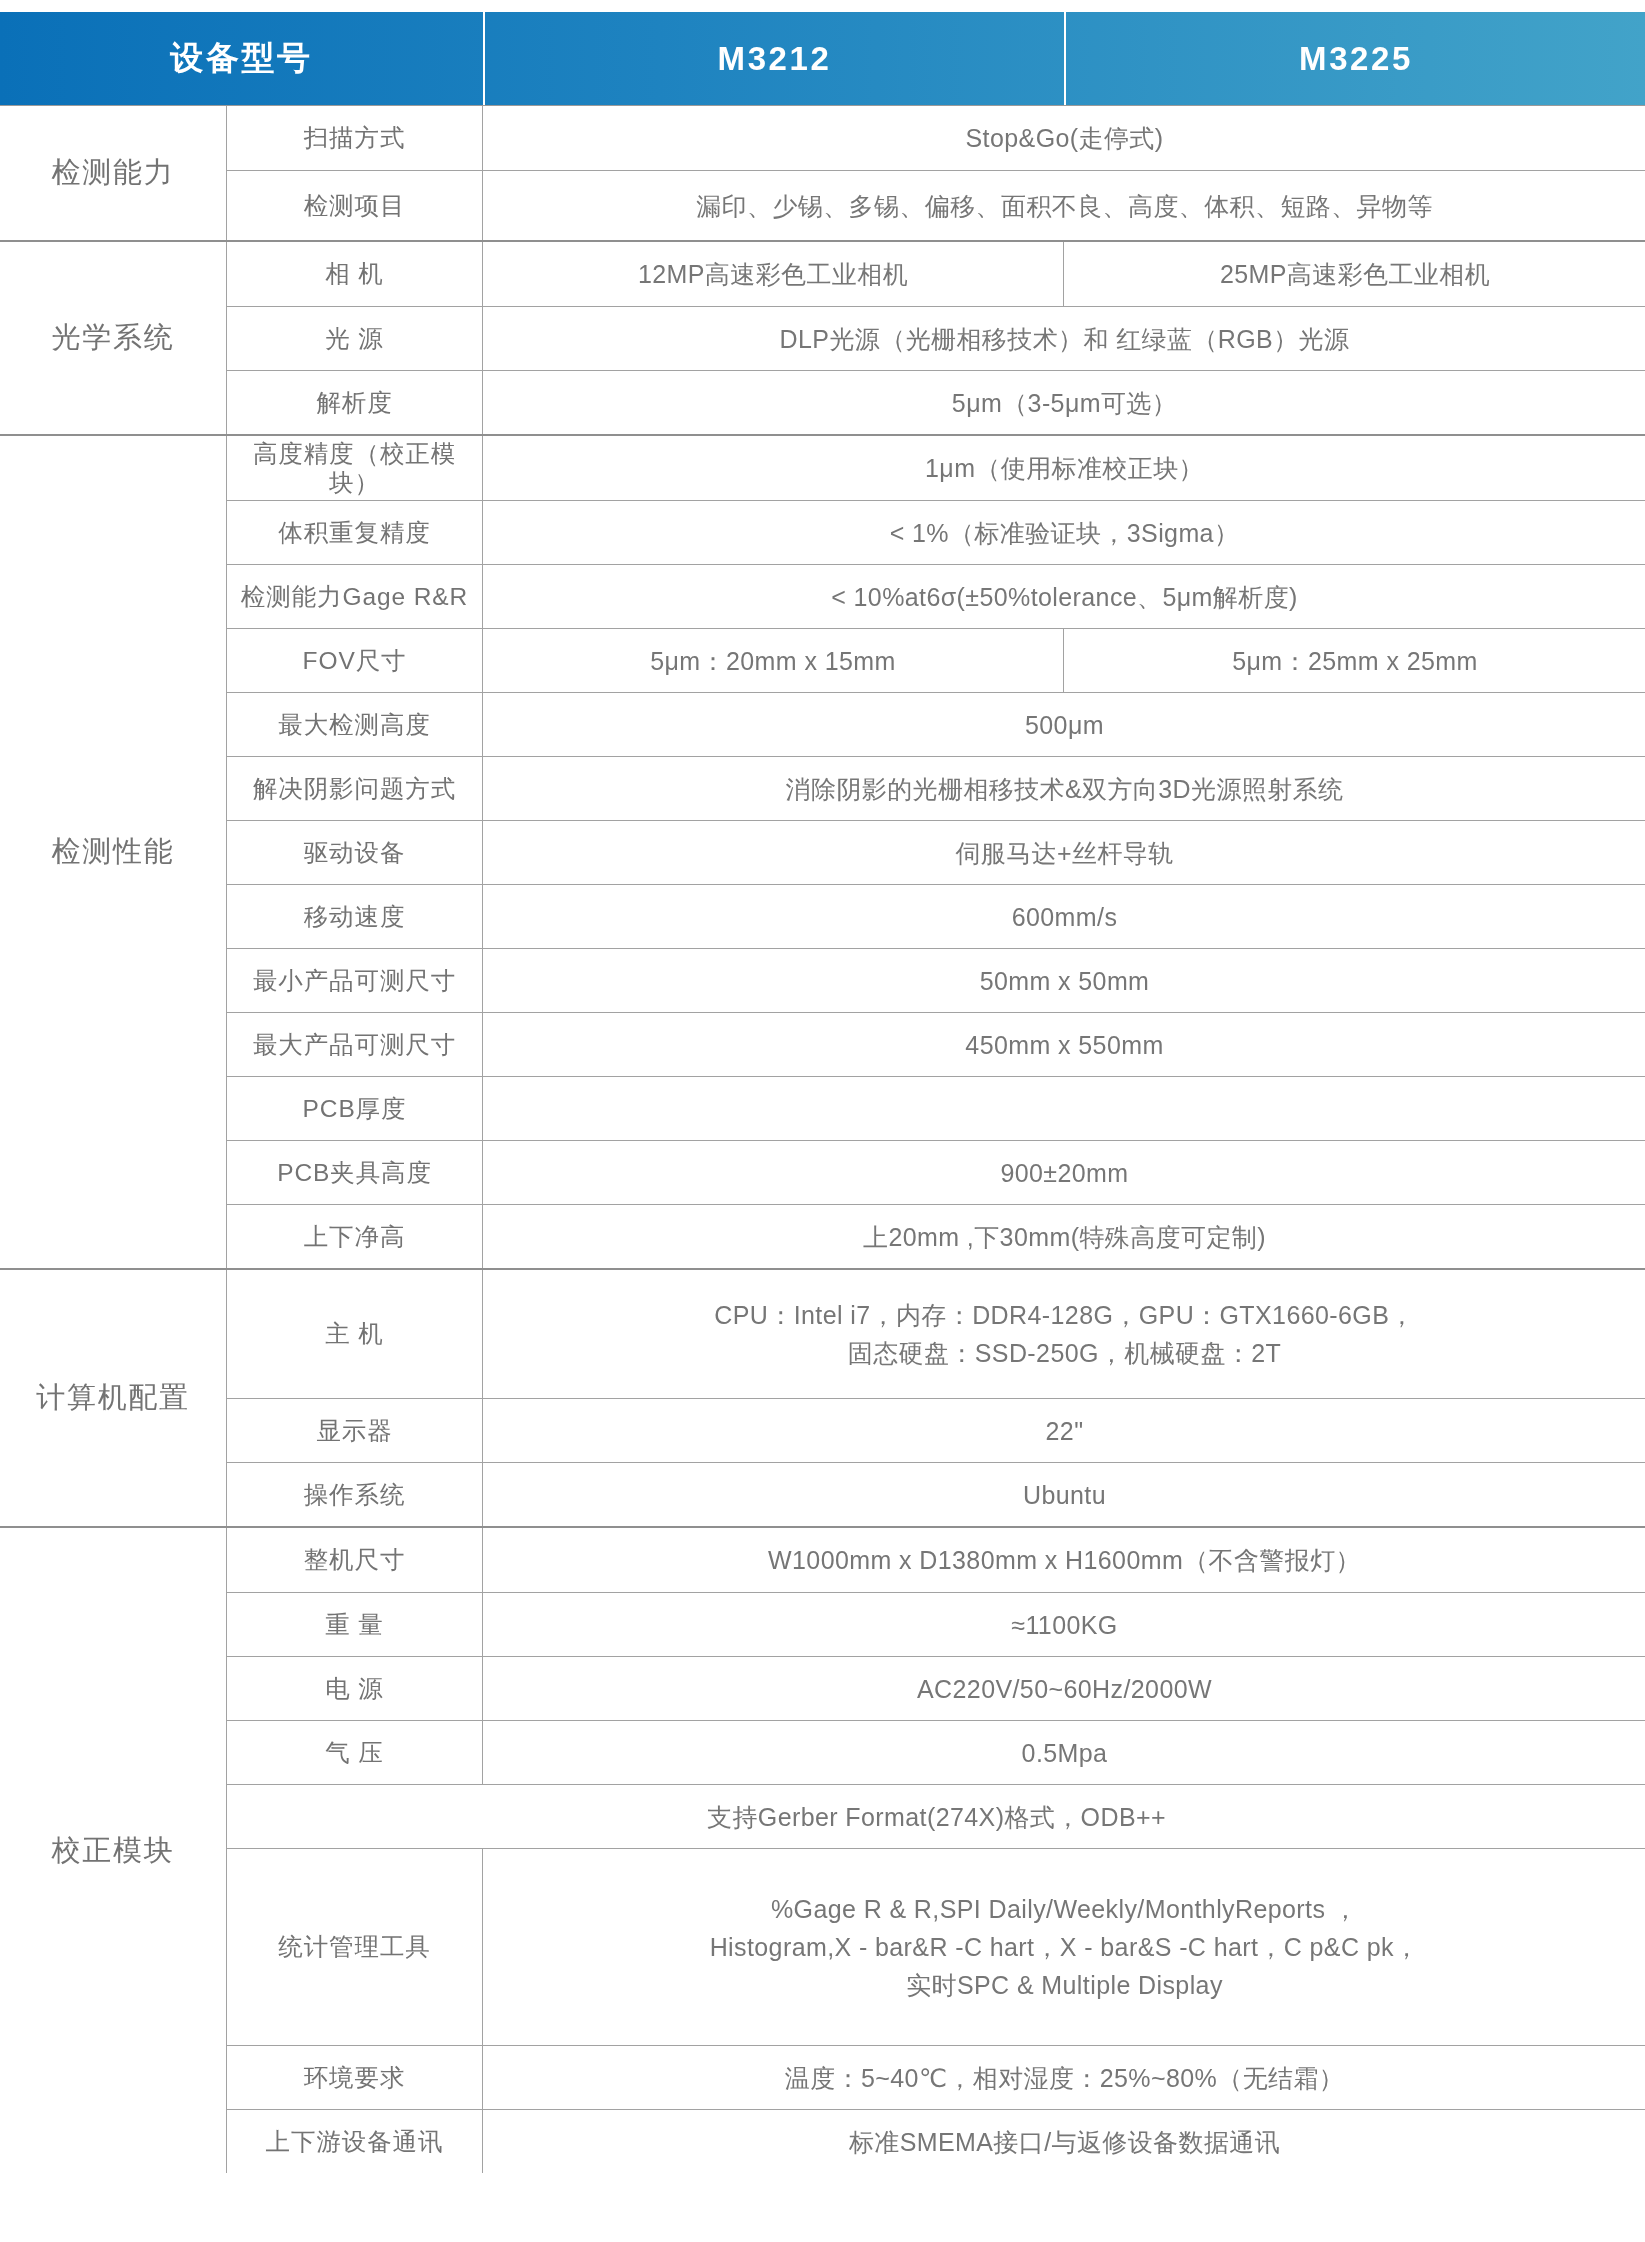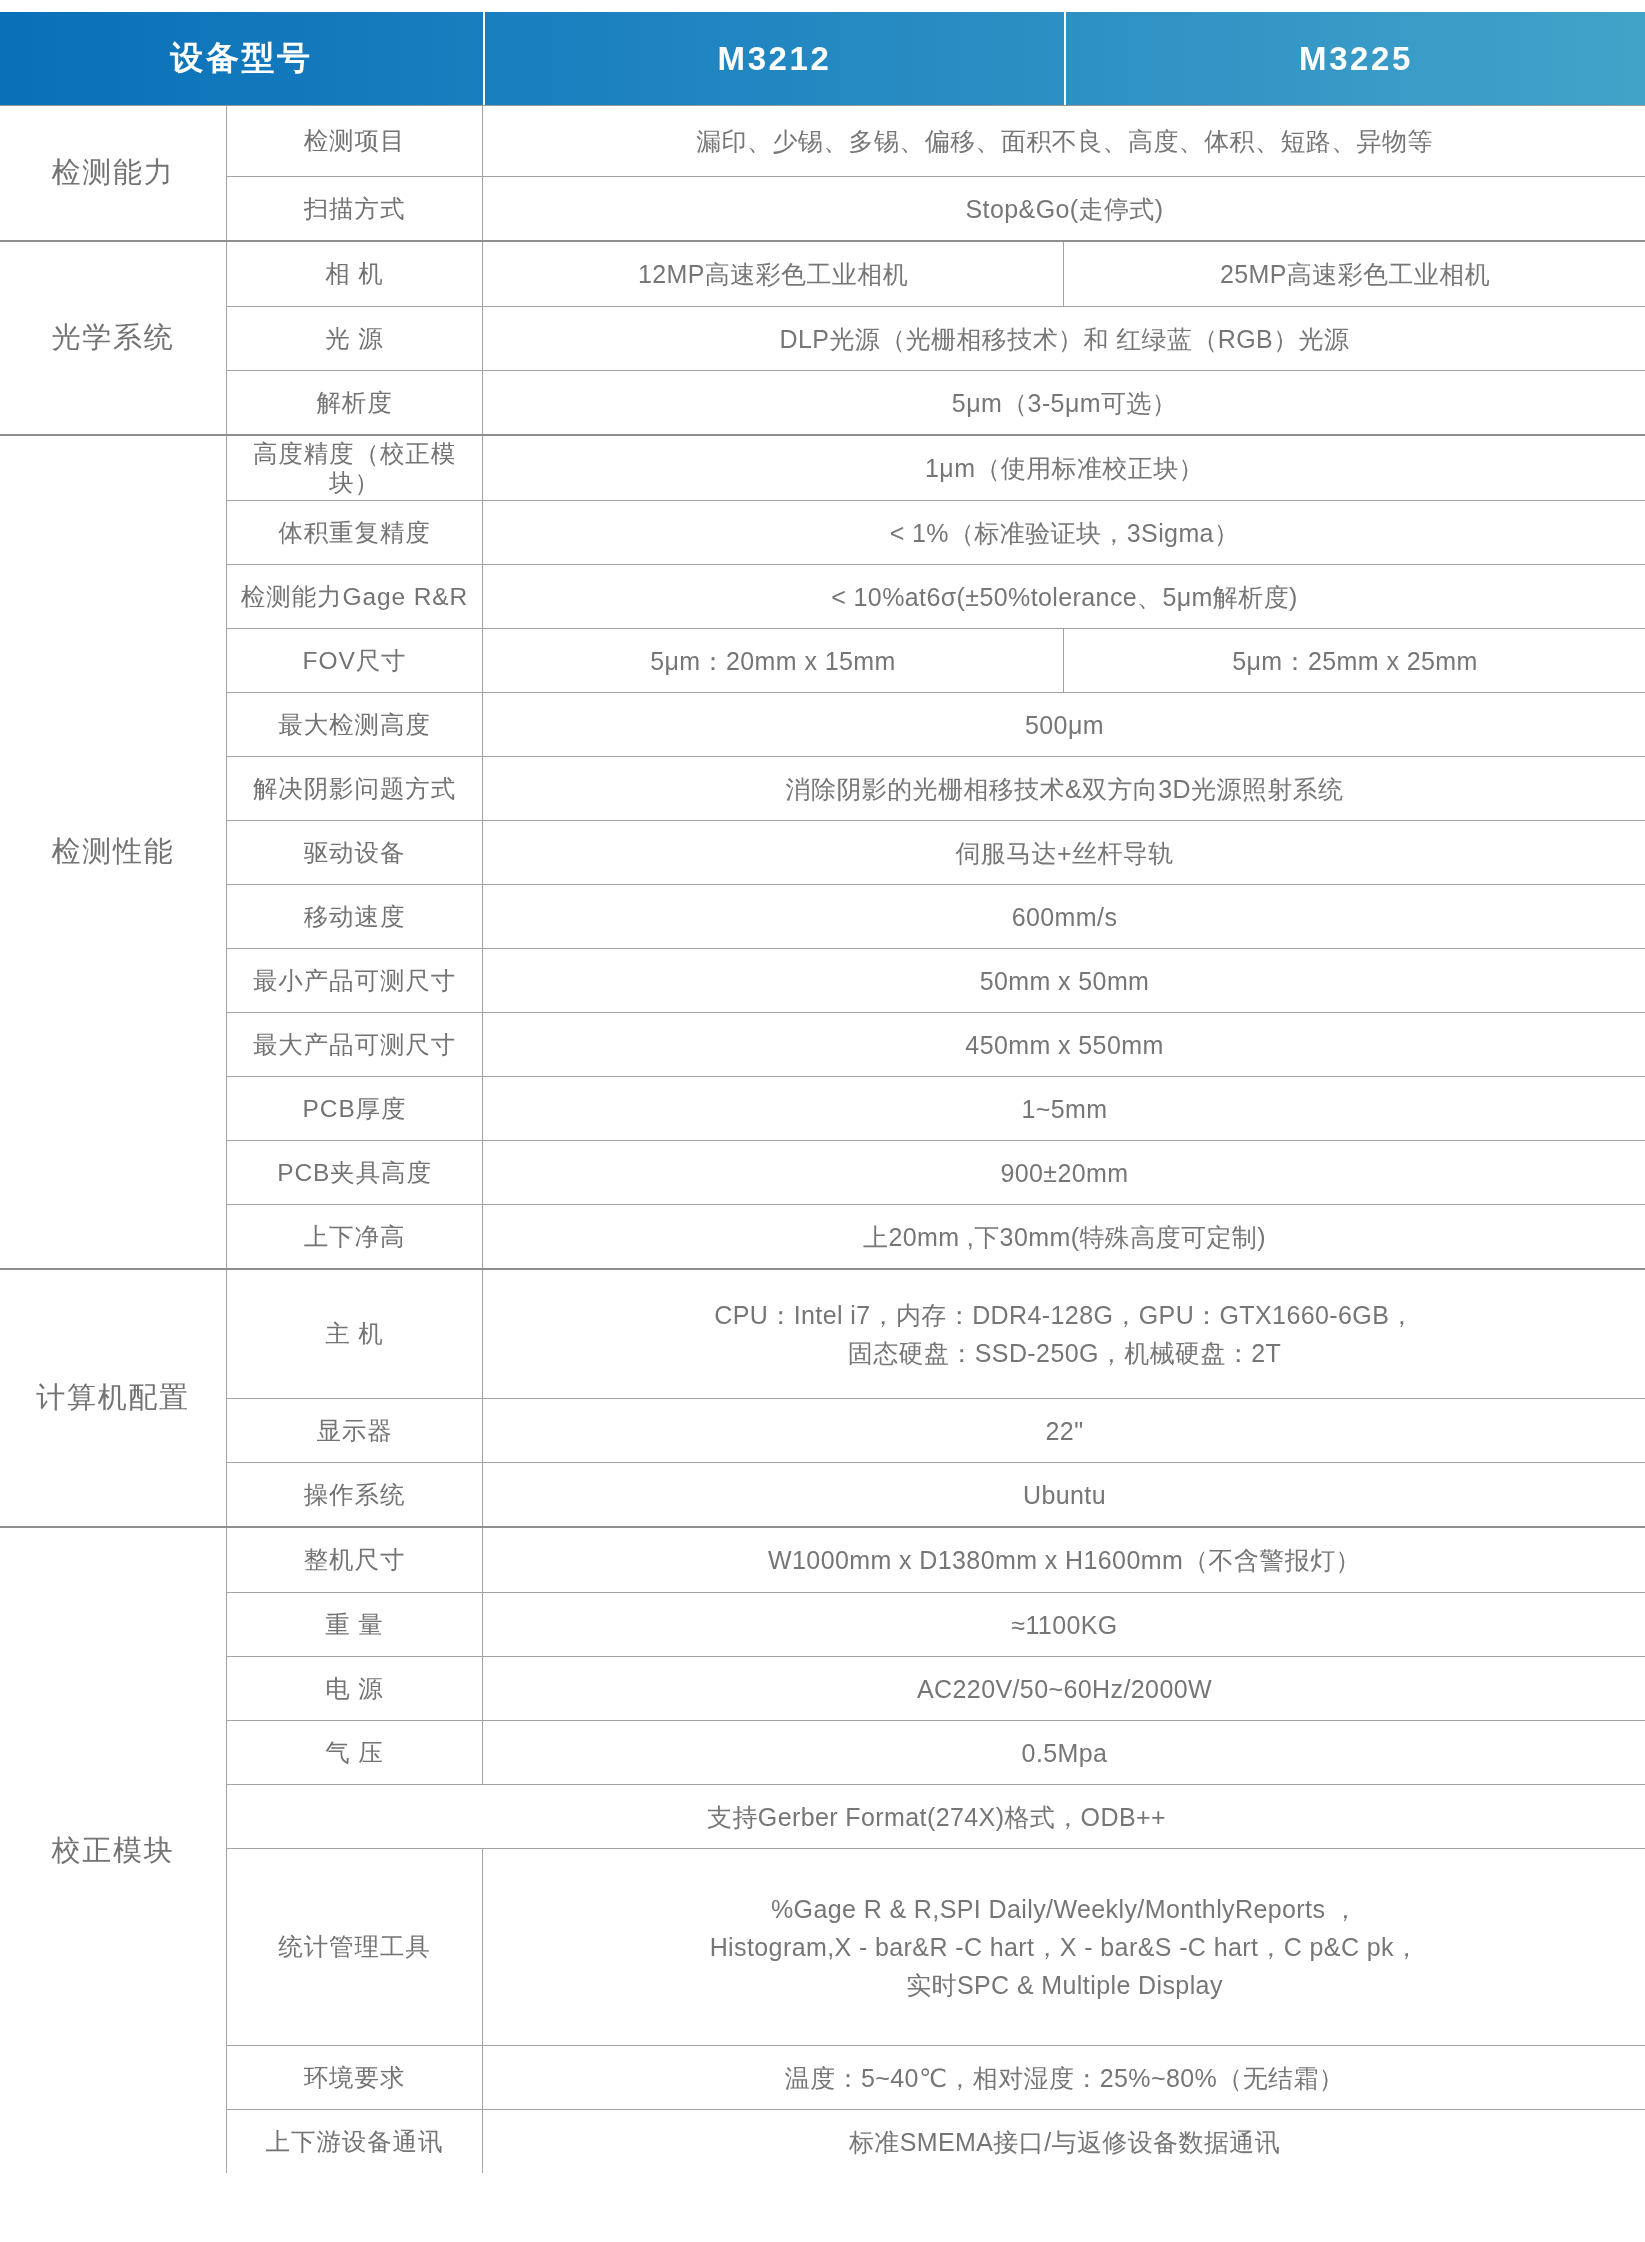--- a/index.html
+++ b/index.html
@@ -102,28 +102,28 @@
 
   <div class="header-row">
     <div class="hcell c1">设备型号</div>
     <div class="hcell c2">M3212</div>
     <div class="hcell c3">M3225</div>
   </div>
 
   <section class="group first">
     <div class="cat">检测能力</div>
     <div class="rows">
+      <div class="row">
+        <div class="attr">扫描方式</div>
+        <div class="val">Stop&amp;Go(走停式)</div>
+      </div>
       <div class="row h80">
         <div class="attr">检测项目</div>
         <div class="val">漏印、少锡、多锡、偏移、面积不良、高度、体积、短路、异物等</div>
       </div>
-      <div class="row">
-        <div class="attr">扫描方式</div>
-        <div class="val">Stop&amp;Go(走停式)</div>
-      </div>
     </div>
   </section>
 
   <section class="group">
     <div class="cat">光学系统</div>
     <div class="rows">
       <div class="row">
         <div class="attr">相 机</div>
         <div class="val m1">12MP高速彩色工业相机</div>
         <div class="val m2">25MP高速彩色工业相机</div>
@@ -178,21 +178,20 @@
       <div class="row">
         <div class="attr">最小产品可测尺寸</div>
         <div class="val">50mm x 50mm</div>
       </div>
       <div class="row">
         <div class="attr">最大产品可测尺寸</div>
         <div class="val">450mm x 550mm</div>
       </div>
       <div class="row">
         <div class="attr">PCB厚度</div>
-        <div class="val">1~5mm</div>
       </div>
       <div class="row">
         <div class="attr">PCB夹具高度</div>
         <div class="val">900±20mm</div>
       </div>
       <div class="row">
         <div class="attr">上下净高</div>
         <div class="val">上20mm ,下30mm(特殊高度可定制)</div>
       </div>
     </div>

